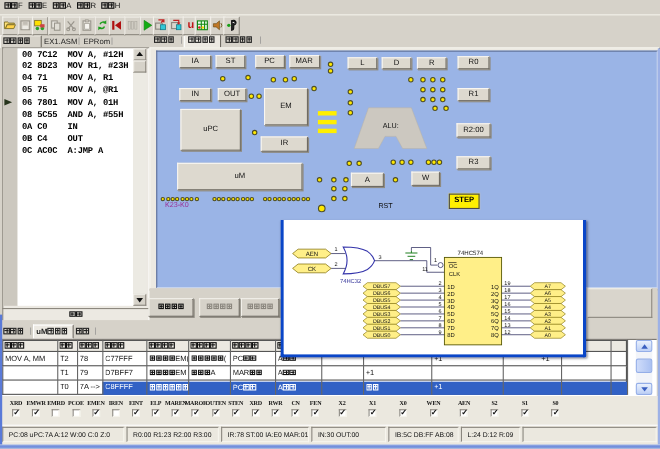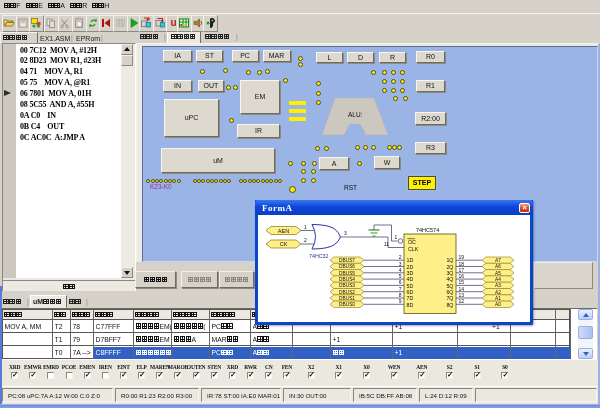--- a/index.html
+++ b/index.html
@@ -12,21 +12,21 @@
 #tbar{left:0;top:13px;width:600px;height:19px;border-top:1px solid #f4f2ec}
 .tb{position:absolute;top:14.5px;width:13px;height:15px;background:#d6d2c9;border:1px solid;border-color:#f2f0ea #8c887f #8c887f #f2f0ea;font-size:9px;text-align:center;line-height:14px;overflow:hidden}
 .tb svg{position:absolute;left:0;top:1px}
 
 .tabtxt{font-size:7px;color:#222}
 .sep{color:#888}
 
 #lwrap{left:2px;top:43px;width:132px;height:236px;background:#ece9e2;border:1px solid;border-color:#8c887f #fff #fff #8c887f}
 #gut{left:3px;top:44px;width:13px;height:234px;background:#ccc8bf}
 #lbox{left:16px;top:44px;width:105px;height:234px;background:#fff}
-#lbox pre{margin:0;font-family:Liberation Serif, serif;font-size:8px;font-weight:bold;line-height:10.9px;padding:1.5px 0 0 4px;letter-spacing:-0.2px}
+#lbox pre{margin:0;font-family:Liberation Mono, monospace;font-size:8px;font-weight:bold;line-height:10.9px;padding:1.5px 0 0 4px;letter-spacing:-0.2px}
 #lsb{left:121px;top:44px;width:12px;height:234px;background:#eceae3}
 .sbb{position:absolute;width:12px;height:11px;background:#d6d2c9;border:1px solid;border-color:#f2f0ea #8c887f #8c887f #f2f0ea;box-sizing:border-box}
 .tri{position:absolute;width:0;height:0}
 #lmark{left:4px;top:90px;width:0;height:0;border-left:7px solid #26341c;border-top:3.5px solid transparent;border-bottom:3.5px solid transparent}
 #lstat{left:2px;top:280px;width:132px;height:12px;background:#ece9e2;border:1px solid;border-color:#8c887f #fff #fff #8c887f;font-size:7px;color:#111;text-align:center;line-height:12px}
 
 #dpage{left:136px;top:43px;width:462px;height:219px;background:#ece9e2;border:1px solid;border-color:#f4f2ec #6f6b63 #6f6b63 #f4f2ec}
 #dblue{left:142px;top:46px;width:454px;height:214px;background:#9ab4e6;border:1px solid;border-color:#5e6f96 #c9d6ef #c9d6ef #5e6f96}
 .bx{position:absolute;background:#ddd9cf;border:1px solid;border-color:#f8f6f1 #6f6b63 #6f6b63 #f8f6f1;box-shadow:1px 1px 0 #8e8a81;font-size:7px;color:#111;text-align:center;box-sizing:border-box}
 .led{position:absolute;width:5px;height:5px;border-radius:50%;background:#ffe800;border:1px solid #4f4f28;box-sizing:border-box}
@@ -463,24 +463,20 @@
       </svg>
     </div>
 <div class="tb" style="left:203.1px">
       <svg width="12" height="12">
         <circle cx="4" cy="6" r="1.5" fill="#18a018"></circle>
         <path d="M6 2 Q9.5 0.5 10.5 3 Q11 5 8.5 6 L8.5 8 Q8.5 10.5 6.5 10.5 L6 10.5" fill="#222" stroke="#111"></path>
         <path d="M7.5 3.5 Q9 3 9.3 4.2" stroke="#fff" fill="none" stroke-width="0.8"></path>
       </svg>
     </div>
 <div class="ab" style="left:255px;top:200px;width:278px;height:125px;background:#fff;border:3px solid #0a46c8;border-top:none;border-radius:0 0 2px 2px;box-sizing:border-box;box-shadow:1px 1px 2px rgba(0,0,30,.35)"></div>
-<div class="ab" style="left:255px;top:200px;width:278px;height:15px;background:linear-gradient(#3a76f2,#0d47d8 45%,#0a3fc4);border-radius:3px 3px 0 0;overflow:hidden">
-<span style="position:absolute;left:7px;top:2.5px;font-family:'Liberation Serif',serif;font-weight:bold;font-size:9px;color:#fff;letter-spacing:0.5px">FormA</span>
-<span style="position:absolute;left:264px;top:2.5px;width:11px;height:10.5px;background:linear-gradient(#f0a088,#dd4a24 50%,#c03010);border:1px solid #fff;border-radius:2px;box-sizing:border-box;color:#fff;font-size:8px;font-weight:bold;text-align:center;line-height:8px">×</span>
-    </div>
 <svg class="ab" style="left:258px;top:215px" width="272" height="107" viewBox="258 215 272 107" fill="none">
       <g stroke="#303060" stroke-width="0.7">
         <path d="M301 230.5 H314"></path>
         <path d="M301 244 H314"></path>
         <path d="M340.5 237 H388 V247.5 H404"></path>
         <path d="M374 228 V225 H391.5 V241 H397.5"></path>
       </g>
       <g stroke="#208020" stroke-width="0.9">
         <path d="M368.5 230 H379.5" stroke-width="1.1"></path>
         <path d="M370.5 233 H377.5"></path>

